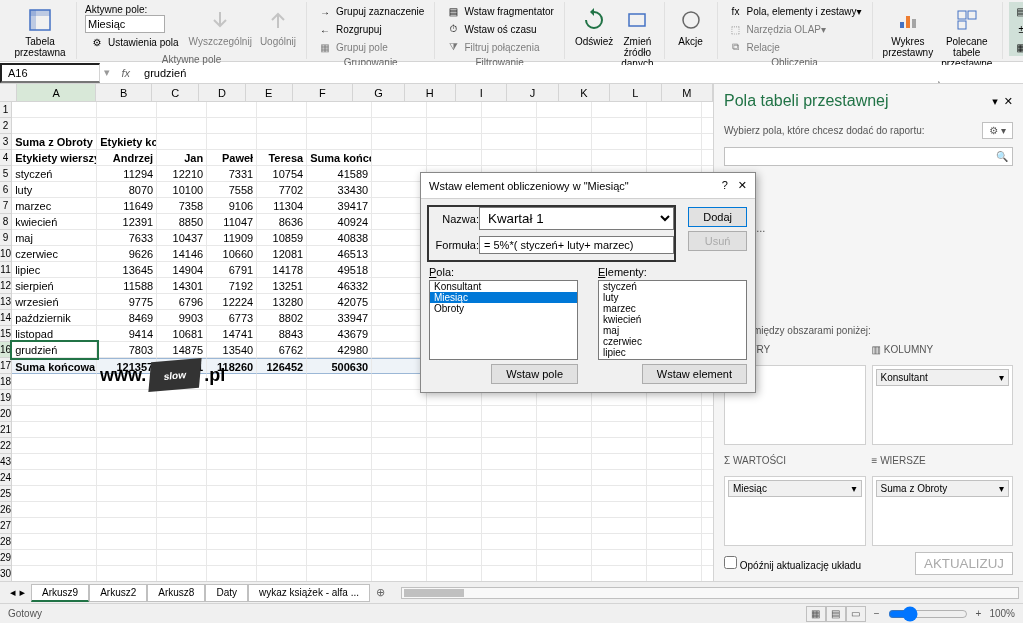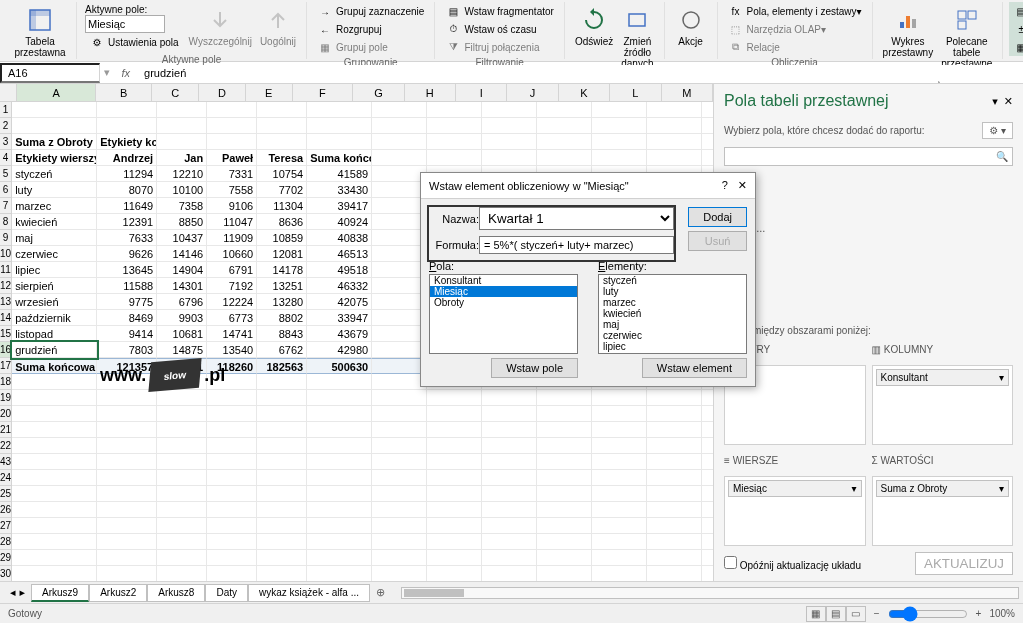--- a/index.html
+++ b/index.html
@@ -68,21 +68,21 @@
 .dialog { position: absolute; left: 420px; top: 172px; width: 336px; background: #f0f0f0; border: 1px solid #888; box-shadow: 2px 2px 8px rgba(0,0,0,0.3); z-index: 100; font-size: 11px; }
 .dialog-title { background: #fff; padding: 6px 8px; display: flex; justify-content: space-between; align-items: center; border-bottom: 1px solid #d0d0d0; }
 .dialog-title-btns { display: flex; gap: 10px; }
 .dialog-body { padding: 8px; }
 .dialog-row { display: flex; align-items: center; margin-bottom: 6px; }
 .dialog-label { width: 50px; text-align: right; }
 .dialog-input { flex: 1; border: 1px solid #7a7a7a; padding: 2px 4px; background: #fff; font-size: 11px; }
 .dialog-select { flex: 1; border: 1px solid #7a7a7a; padding: 2px 4px; background: #fff; }
 .dialog-btn { border: 1px solid #adadad; padding: 3px 14px; background: #e1e1e1; cursor: pointer; margin-left: 6px; font-size: 11px; }
 .dialog-btn:disabled { color: #aaa; }
-.dialog-lists { display: flex; gap: 20px; }
+.dialog-lists { display: flex; gap: 20px; margin-top: 6px; }
 .dialog-list-col { flex: 1; }
 .dialog-list-label { margin-bottom: 2px; }
 .dialog-listbox { border: 1px solid #7a7a7a; background: #fff; height: 80px; overflow-y: auto; font-size: 10px; }
 .dialog-listbox-item { padding: 0 4px; }
 .dialog-listbox-item.selected { background: #0078d7; color: #fff; }
 .dialog-footer { display: flex; justify-content: flex-end; padding: 6px 8px; gap: 4px; }
 .highlight-border { outline: 2px solid #333; }
 
 
 .sheet-tabs { height: 22px; display: flex; align-items: center; border-top: 1px solid #d4d4d4; background: #f0f0f0; padding: 0 4px; }
@@ -583,21 +583,21 @@
             <div class="cell" style="width: 55px;"></div>
             <div class="cell" style="width: 55px;"></div>
             <div class="cell" style="width: 55px;"></div>
             <div class="cell" style="width: 55px;"></div>
           </div>
           <div class="cell-row">
             <div class="cell total-row bold" style="width: 85px;">Suma końcowa</div>
             <div class="cell total-row bold right" style="width: 60px;">121357</div>
             <div class="cell total-row bold right" style="width: 50px;">134561</div>
             <div class="cell total-row bold right" style="width: 50px;">118260</div>
-            <div class="cell total-row bold right" style="width: 50px;">182563</div>
+            <div class="cell total-row bold right" style="width: 50px;">126452</div>
             <div class="cell total-row bold right" style="width: 65px;">500630</div>
             <div class="cell total-row" style="width: 55px;"></div>
             <div class="cell total-row" style="width: 55px;"></div>
             <div class="cell total-row" style="width: 55px;"></div>
             <div class="cell total-row" style="width: 55px;"></div>
             <div class="cell total-row" style="width: 55px;"></div>
             <div class="cell total-row" style="width: 55px;"></div>
             <div class="cell total-row" style="width: 55px;"></div>
           </div>
           <div class="cell-row">
@@ -826,22 +826,22 @@
     <div class="pivot-zones">
       <div class="zone-title">▼ <span>FILTRY</span></div>
       <div class="zone-title">▥ <span>KOLUMNY</span></div>
       <div class="zone-box"></div>
       <div class="zone-box">
         <div class="zone-item">
             <span>Konsultant</span>
             <span>▾</span>
           </div>
       </div>
+      <div class="zone-title">Σ <span>WARTOŚCI</span></div>
       <div class="zone-title">≡ <span>WIERSZE</span></div>
-      <div class="zone-title">Σ <span>WARTOŚCI</span></div>
       <div class="zone-box">
         <div class="zone-item">
             <span>Miesiąc</span>
             <span>▾</span>
           </div>
       </div>
       <div class="zone-box">
         <div class="zone-item">
             <span>Suma z Obroty</span>
             <span>▾</span>

